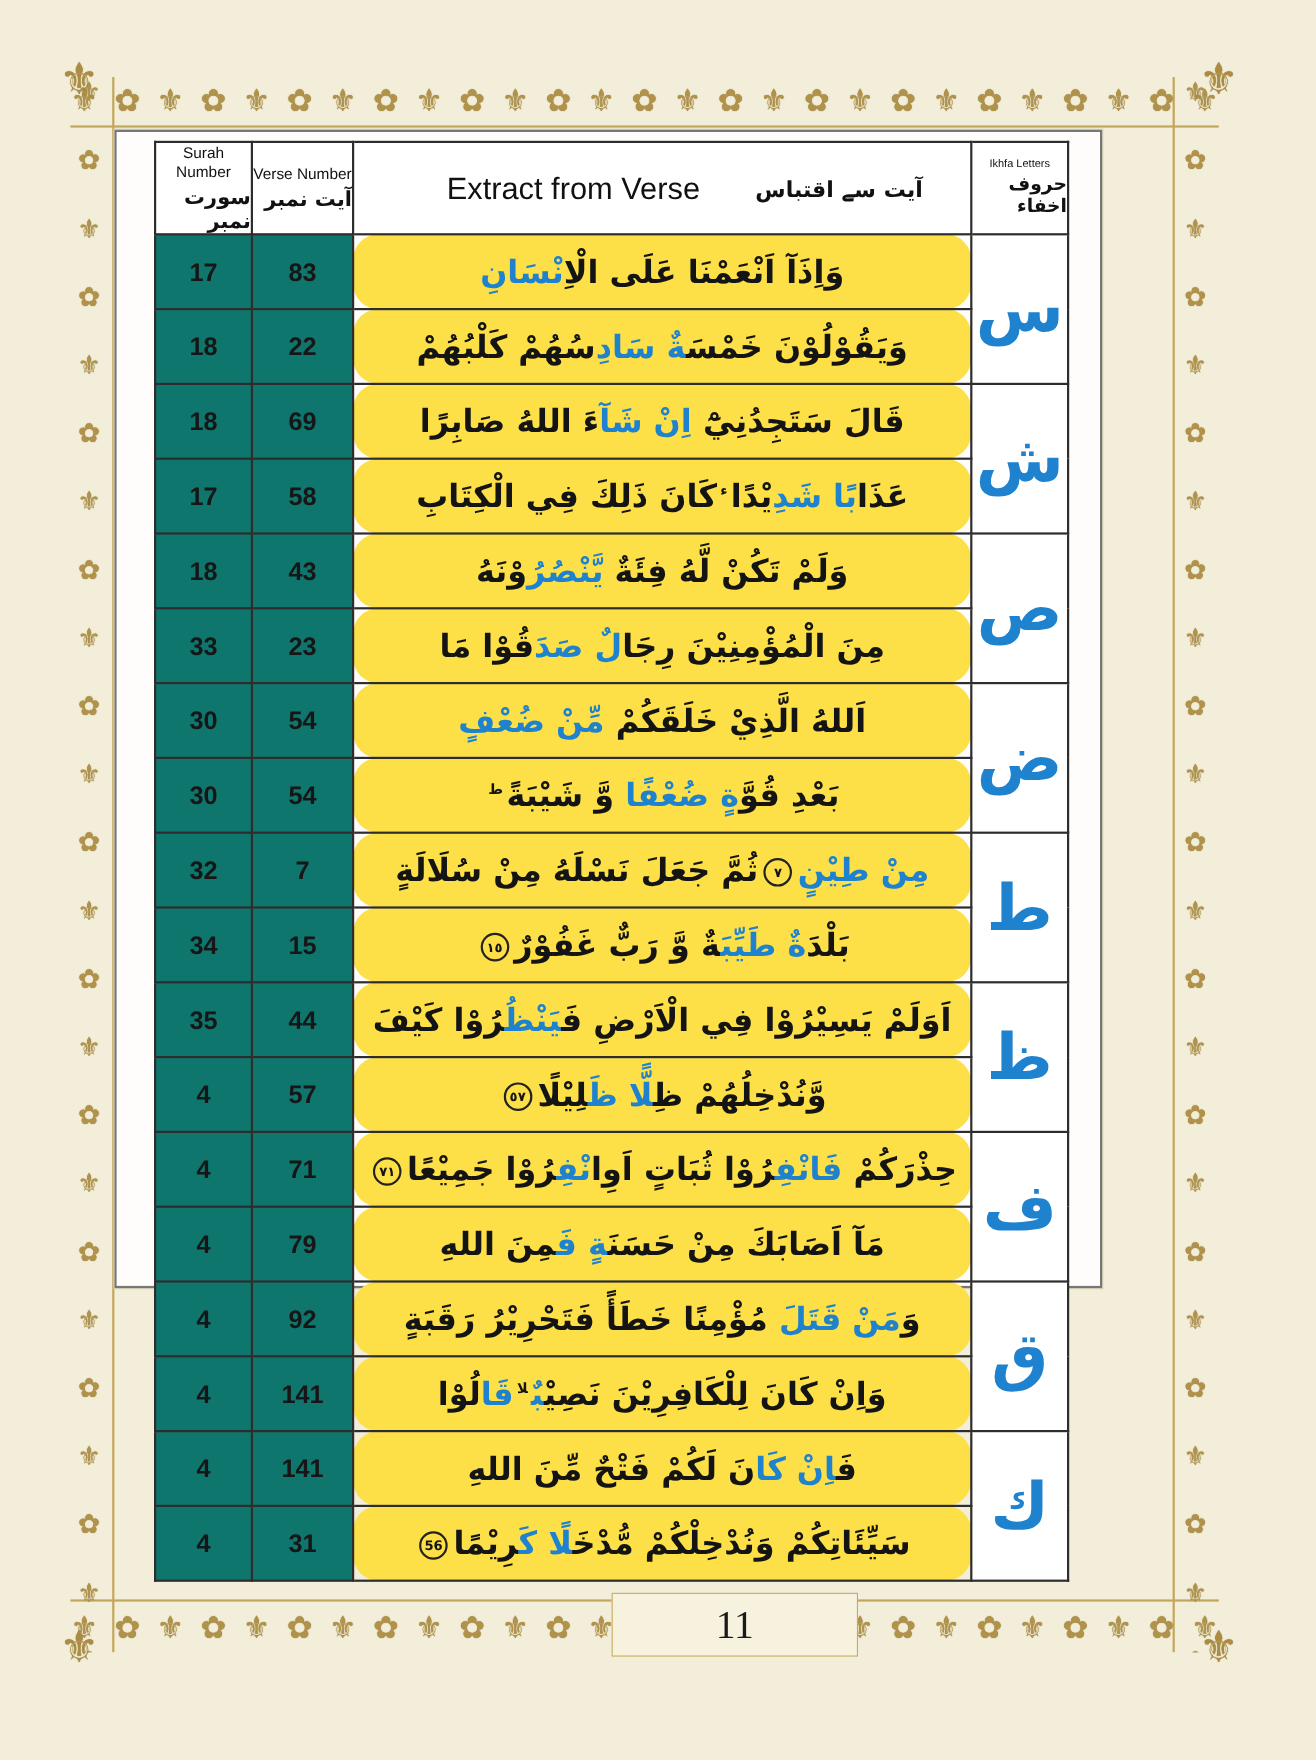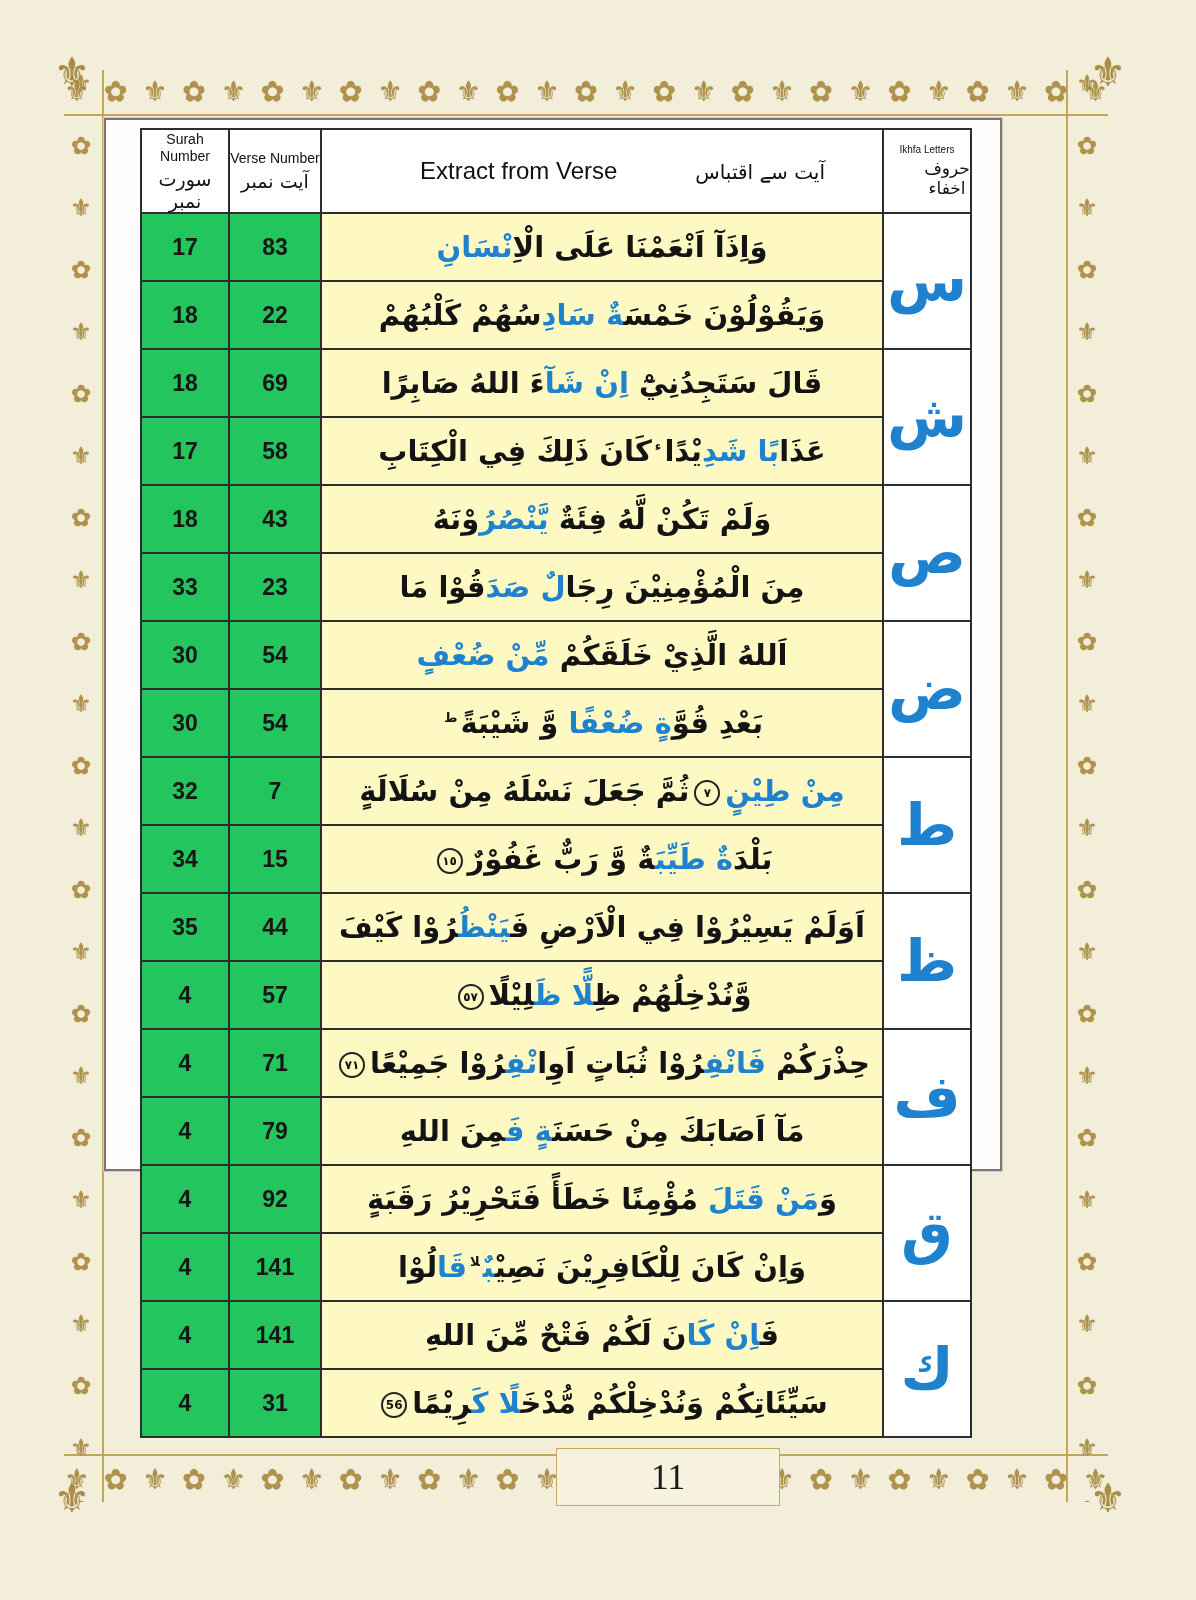--- a/index.html
+++ b/index.html
@@ -38,33 +38,33 @@
     border-collapse:collapse; table-layout:fixed;
     margin:8px 12px 10px 34px; width:830px;
   }
   th, td { border:2px solid #2d2d2d; padding:0; }
   col.c-surah { width:88px; } col.c-verse { width:92px; }
   col.c-extract { width:562px; } col.c-ikhfa { width:88px; }
 
   thead th { height:84px; background:#fff; vertical-align:middle; font-weight:normal; }
   .h-en { font-family:"Liberation Sans","DejaVu Sans",sans-serif; font-size:14px;
           color:#111; line-height:1.25; }
-  .h-ur { font-size:19px; font-weight:normal; direction:rtl; color:#111; margin-top:2px; }
+  .h-ur { font-size:19px; font-weight:bold; direction:rtl; color:#111; margin-top:2px;text-align:right; }
   .h-extract-wrap { display:flex; justify-content:space-around; align-items:center; padding:0 18px; }
-  .h-extract-wrap .h-en { font-size:24px;margin-left:41px; }
+  .h-extract-wrap .h-en { font-size:28px;margin-left:41px; }
   .h-extract-wrap .h-ur { font-size:20px; }
   .h-ikhfa .h-en { font-size:10px; }
   .h-ikhfa .h-ur { font-size:17px;padding-left:40px; }
 
   td.num {
     height:68px; text-align:center; vertical-align:middle;
     font-family:"Liberation Sans","DejaVu Sans",sans-serif;
-    font-size:23px; font-weight:bold; color:#161616; background:#22c55e;
-  }
-  td.extract { text-align:center; vertical-align:middle; background:#fef9c3; }
+    font-size:23px; font-weight:bold; color:#161616; background:#0f766e;
+  }
+  td.extract { text-align:center; vertical-align:middle; background:#fde047;border-radius:23px; }
   .ar {
     direction:rtl; unicode-bidi:plaintext; white-space:nowrap;
     font-size:29px; font-weight:bold; color:#141414; line-height:1.2;
     padding:0 6px;
   }
   .ar .blue { color:#1f82cf; }
   .aya {
     display:inline-block; width:26px; height:26px; border:2px solid #222;
     border-radius:50%; font-size:12px; line-height:22px; text-align:center;
     vertical-align:middle; margin:0 5px; font-weight:bold; color:#141414;

